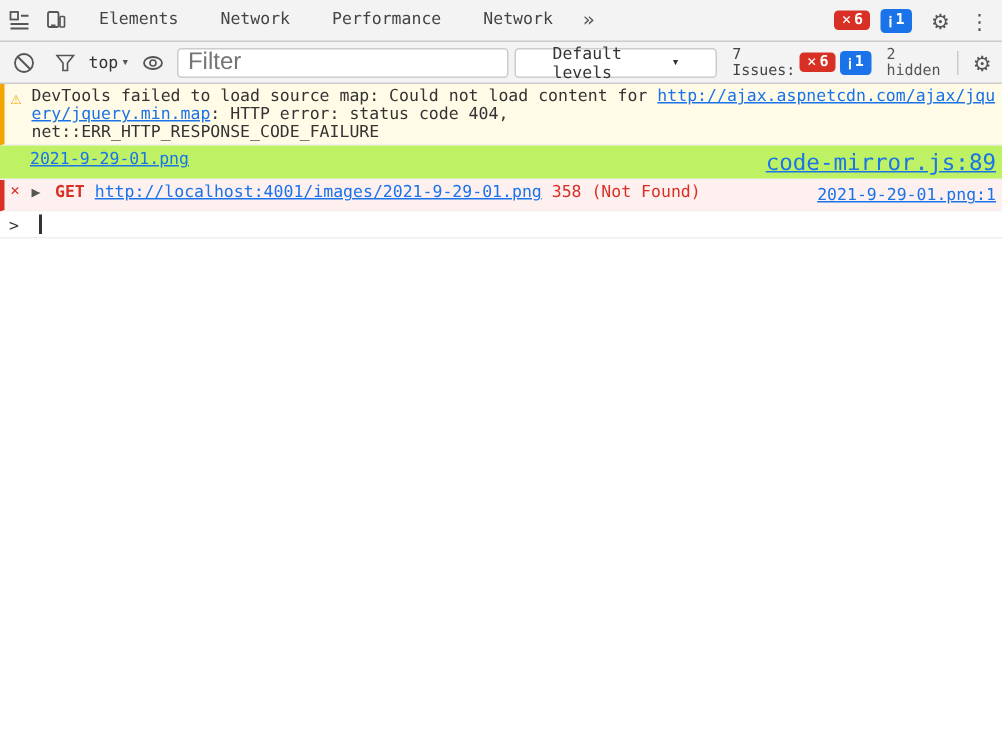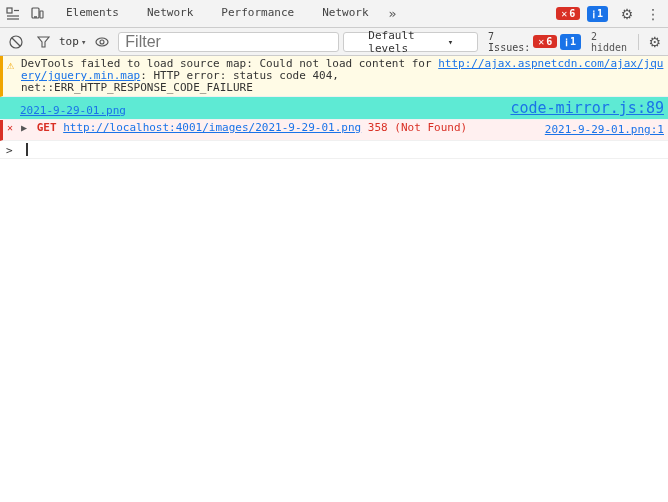--- a/index.html
+++ b/index.html
@@ -234,24 +234,24 @@
     .prompt-caret {
       position: absolute;
       left: 6px;
       top: 2px;
       color: #333;
       font-size: 11px;
     }
 
     .filename-row {
       display: flex;
-      align-items: flex-end;
+      align-items: flex-start;
       padding: 2px 4px 2px 20px;
       border-bottom: 1px solid #f0f0f0;
-      background: #5eead4;
+      background: #bef264;
       position: relative;
     }
     .filename-link {
       color: #1a73e8;
       text-decoration: underline;
       cursor: pointer;
       font-size: 11px;
     }
     .filename-source {
       margin-left: auto;

